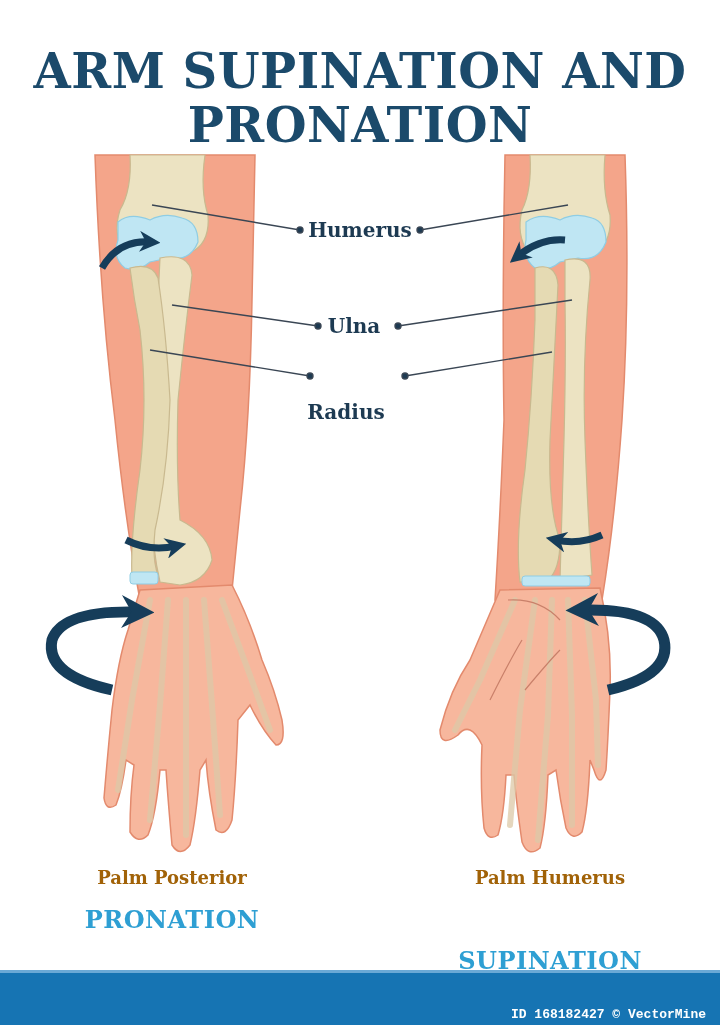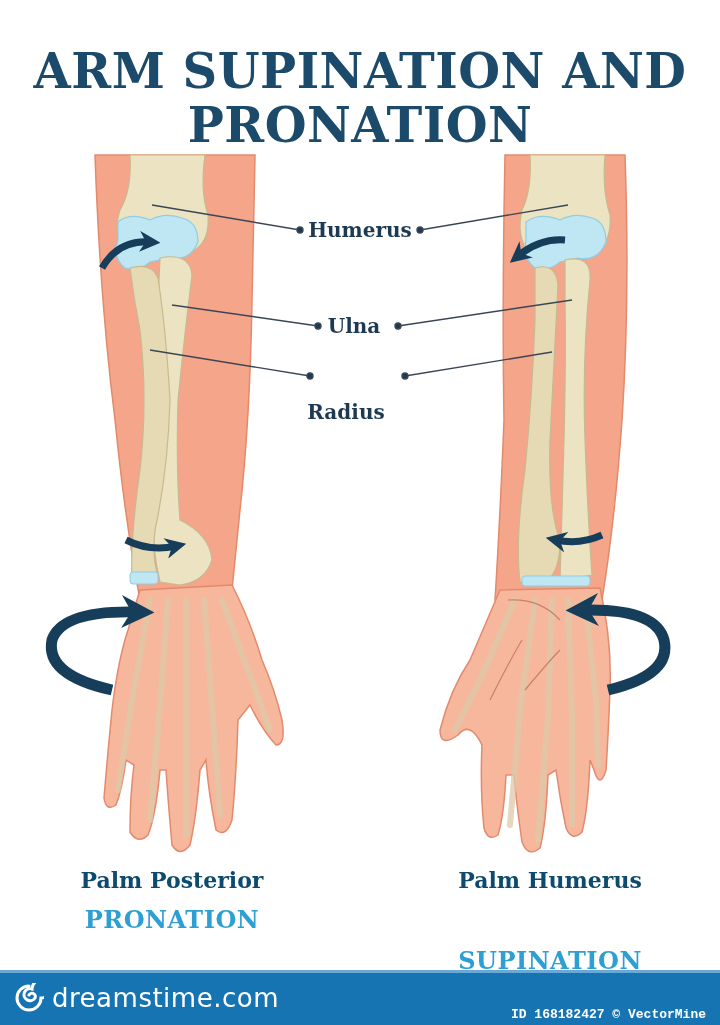--- a/index.html
+++ b/index.html
@@ -11,22 +11,22 @@
       position: absolute; left: 0; top: 44px; width: 720px; text-align: center;
       color: #1b4a6b; font-family: "DejaVu Serif", serif; font-weight: bold;
       font-size: 48px; line-height: 54px; letter-spacing: 0.5px;
     }
     .art { position: absolute; left: 0; top: 0; width: 720px; height: 965px; }
     .label {
       position: absolute; color: #1d3a52; font-family: "DejaVu Serif", serif;
       font-weight: bold; font-size: 20px; line-height: 20px; text-align: center;
     }
     .caption {
-      position: absolute; color: #0c4a6e; font-family: "DejaVu Serif", serif;
-      font-weight: bold; font-size: 22px; text-align: center; width: 260px;
+      position: absolute; color: #a16207; font-family: "DejaVu Serif", serif;
+      font-weight: bold; font-size: 18px; text-align: center; width: 260px;
     }
     .motion {
       position: absolute; color: #2e9fd3; font-family: "DejaVu Serif", serif;
       font-weight: bold; font-size: 24px; text-align: center; width: 260px; letter-spacing: 0.5px;
     }
     .footer {
       position: absolute; left: 0; top: 970px; width: 720px; height: 55px;
       background: #1674b3; color: #ffffff; border-top: 3px solid #6aa9d6; box-sizing: border-box;
     }
     .brand {
@@ -129,20 +129,14 @@
 <div class="label" style="left:305px; top:220px; width:110px;">Humerus</div>
 <div class="label" style="left:320px; top:316px; width:68px;">Ulna</div>
 <div class="label" style="left:300px; top:366px; width:92px;margin-top:36px;">Radius</div>
 
 <div class="caption" style="left:42px; top:867px;">Palm Posterior</div>
 <div class="motion" style="left:42px; top:905px;">PRONATION</div>
 <div class="caption" style="left:420px; top:867px;">Palm Humerus</div>
 <div class="motion" style="left:420px; top:946px;">SUPINATION</div>
 
 <div class="footer">
-  <div class="brand">
-    <svg class="brand-logo" viewBox="0 0 30 30">
-      <path d="M15,3 A12,12 0 1,0 27,15 A9,9 0 1,0 18,6 A6,6 0 1,0 21,15 A3,3 0 1,0 15,12" stroke="#ffffff" stroke-width="3" fill="none" stroke-linecap="round"></path>
-    </svg>
-    <span>dreamstime.com</span>
-  </div>
   <div class="credit">ID 168182427 © VectorMine</div>
 </div>
 
 </body></html>

